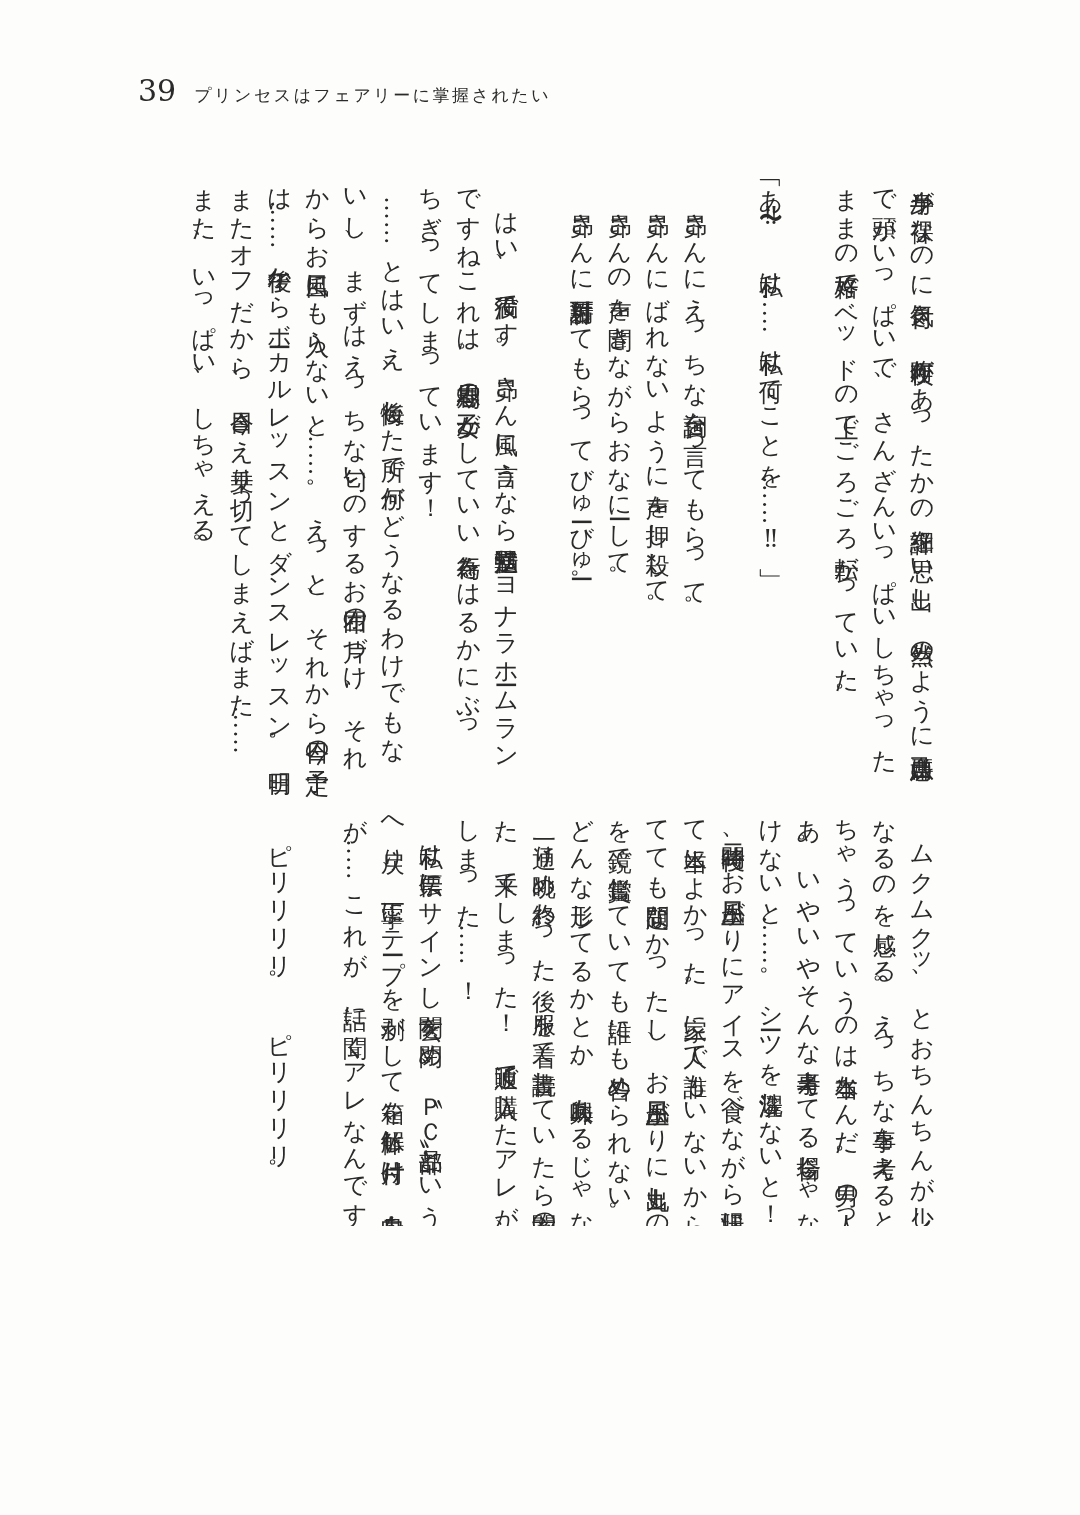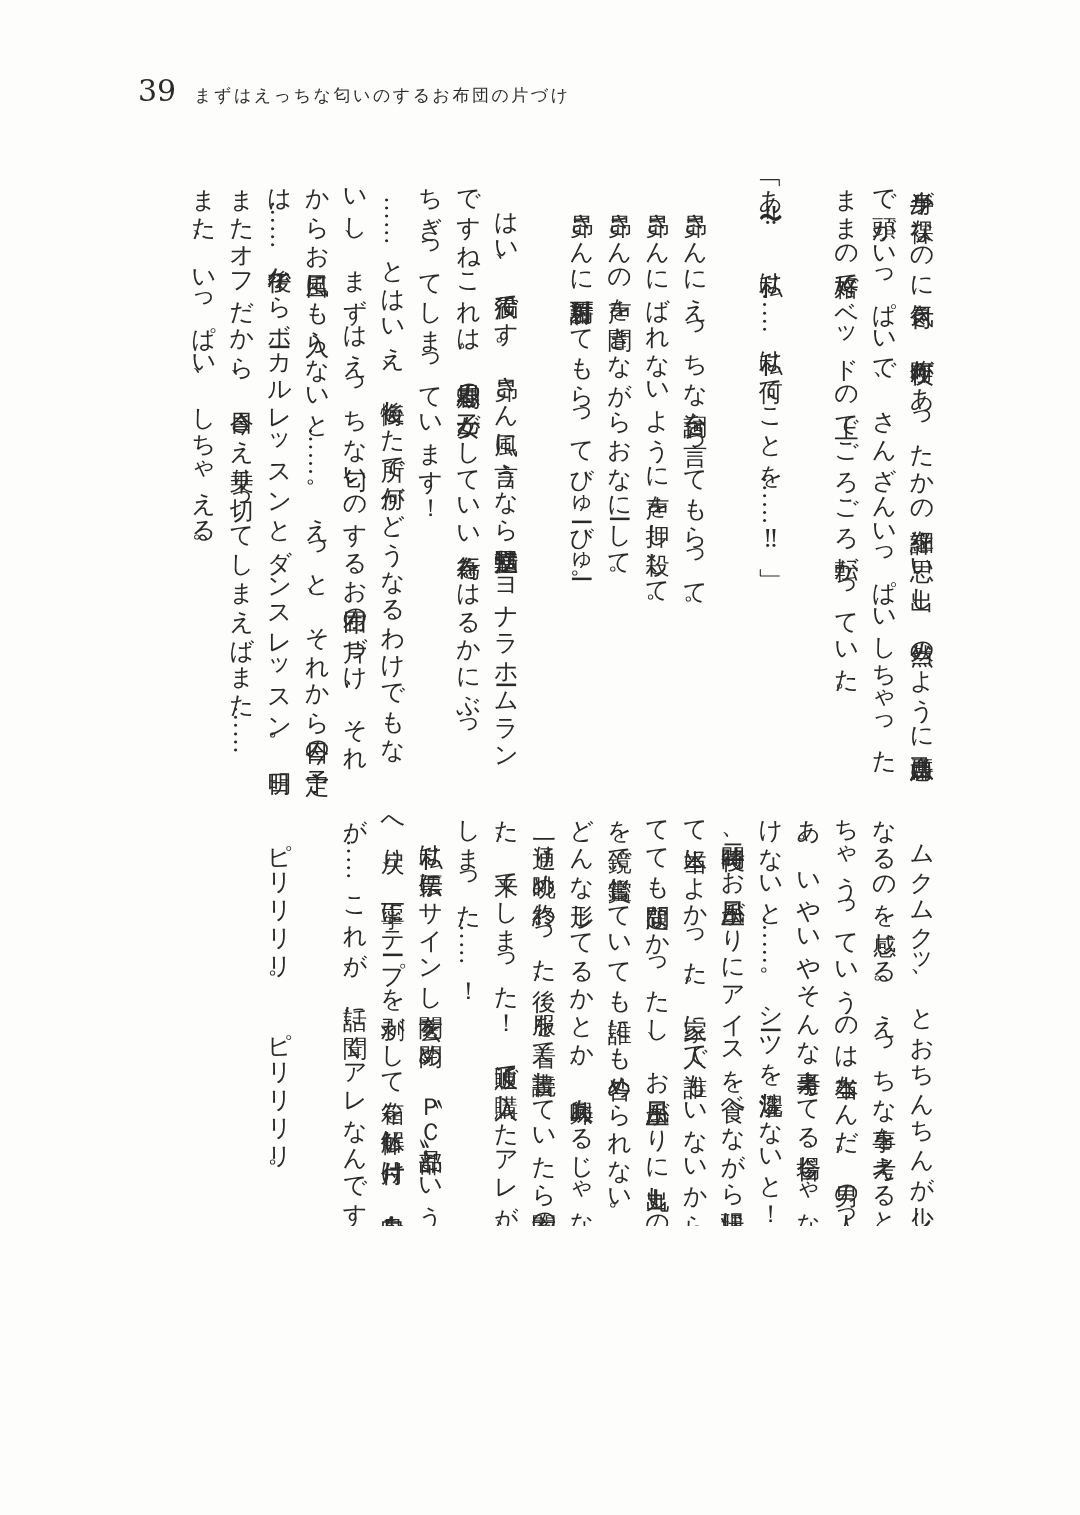--- a/index.html
+++ b/index.html
@@ -58,21 +58,21 @@
   .para.indent { text-indent: 1em; }
   .para.gap { margin-block-start: 37.8px; }
 </style>
 </head>
 <body>
 
 <div class="sheet">
 
   <div class="page-header">
     <span class="page-number">39</span>
-    <span class="running-title">まずはえっちな匂いのするお布団の片づけ</span>
+    <span class="running-title">プリンセスはフェアリーに掌握されたい</span>
   </div>
 
   <div id="top-block" class="vblock">
       <p class="para">半身が裸なのに気付き、昨夜何があったかの詳細を思い出し、当然のように自己嫌悪で頭がいっぱいで、さんざんいっぱいしちゃったままの格好でベッドの上でごろごろ転がっていた。</p>
       <p class="para gap">「あ〜〜‼　私は……私は何てことを……‼」</p>
       <p class="para indent gap">昴さんにえっちな台詞を言ってもらって。</p>
       <p class="para indent">昴さんにばれないように声を押し殺して。</p>
       <p class="para indent">昴さんの声を聞きながらおなにーして。</p>
       <p class="para indent">昴さんに射精許可してもらってびゅーびゅー。</p>
       <p class="para indent gap">はい、役満です。昴さん風に言うなら逆転満塁サヨナラホームランですねこれは。思春期の乙女がしていい行為をはるかにぶっちぎってしまっています！</p>

